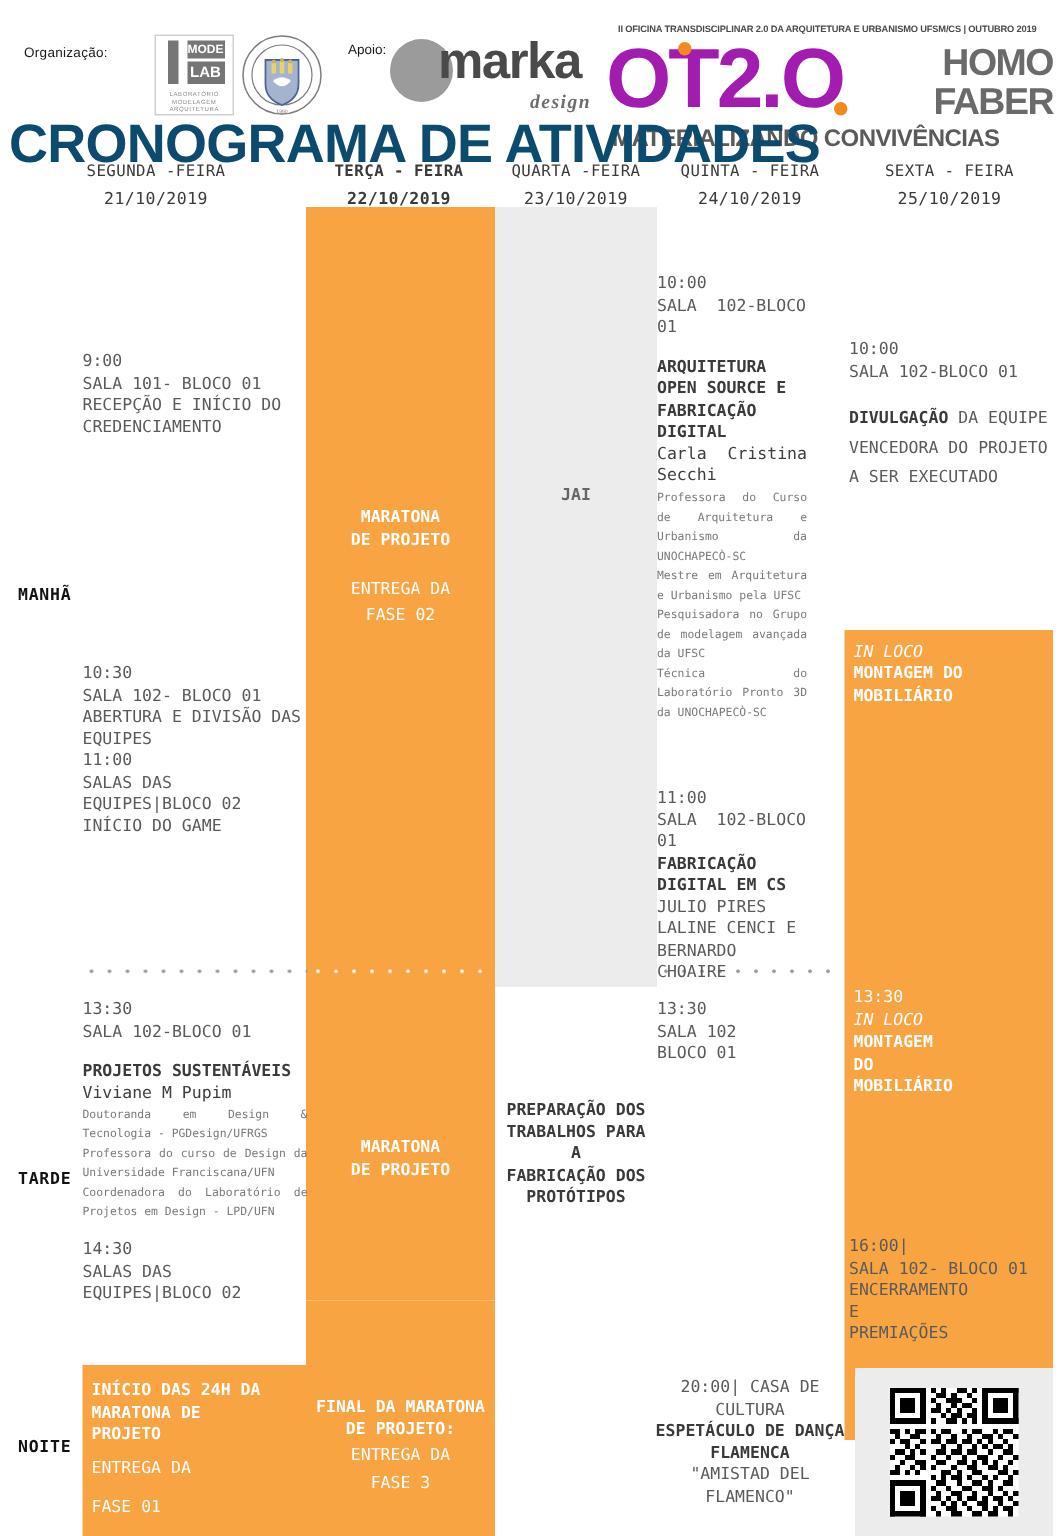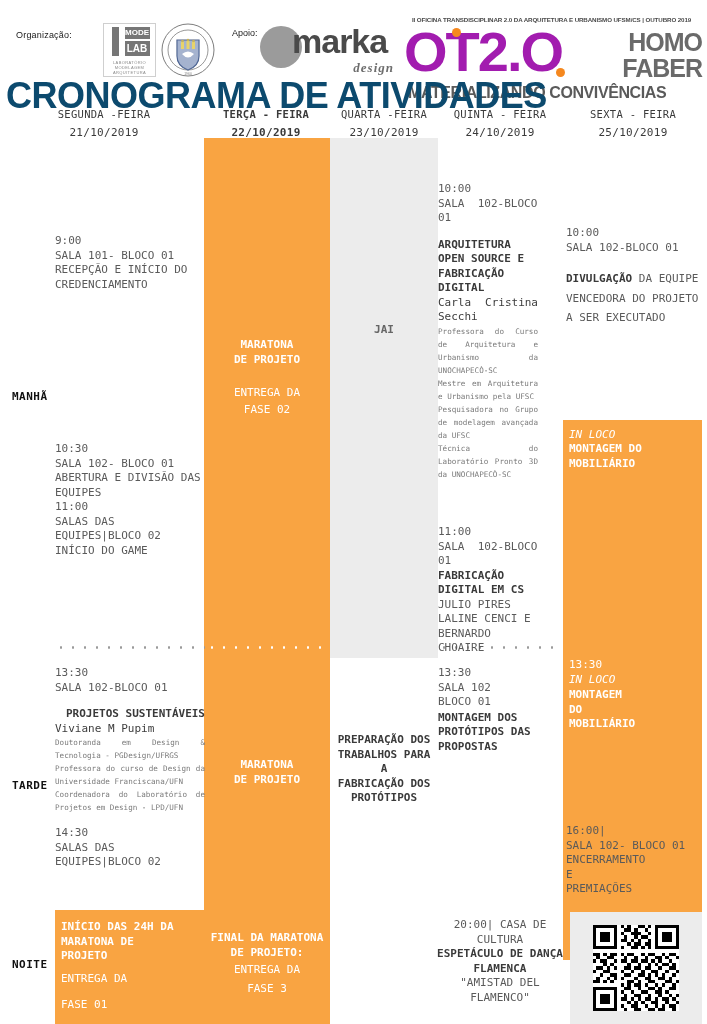--- a/index.html
+++ b/index.html
@@ -289,21 +289,21 @@
     </div>
 
     <div class="dotline" style="left:55px;top:508px;width:150px;"></div>
     <div class="dotline white" style="left:206px;top:508px;width:122px;"></div>
     <div class="dotline" style="left:438px;top:508px;width:124px;"></div>
     <div class="dotline" style="left:562px;top:508px;width:0px;"></div>
 
     <div class="block" style="left:55px;top:528px;width:150px;">
       <div class="txt">13:30</div>
       <div class="txt">SALA 102-BLOCO 01</div>
-      <div class="txt bold" style="margin-top:12px;text-align:right;">PROJETOS SUSTENTÁVEIS</div>
+      <div class="txt bold" style="margin-top:12px;">PROJETOS SUSTENTÁVEIS</div>
       <div class="txt dark">Viviane M Pupim</div>
       <div class="txt small">Doutoranda em Design &amp; Tecnologia - PGDesign/UFRGS
 Professora do curso de Design da Universidade Franciscana/UFN
 Coordenadora do Laboratório de Projetos em Design - LPD/UFN</div>
       <div class="txt" style="margin-top:12px;">14:30</div>
       <div class="txt just" style="width:150px;">SALAS DAS
 EQUIPES|BLOCO 02</div>
     </div>
 
     <div class="block orangeblock" style="left:55px;top:772px;width:149px;height:114px;">
@@ -345,23 +345,20 @@
       <div class="txt">JULIO PIRES
 LALINE CENCI E
 BERNARDO
 CHOAIRE</div>
     </div>
 
     <div class="block" style="left:438px;top:528px;width:110px;">
       <div class="txt">13:30</div>
       <div class="txt">SALA 102
 BLOCO 01</div>
-      <div class="txt bold" style="margin-top:1px;">MONTAGEM DOS
-PROTÓTIPOS DAS
-PROPOSTAS</div>
     </div>
 
     <div class="block" style="left:430px;top:780px;width:140px;">
       <div class="txt center">20:00| CASA DE
 CULTURA</div>
       <div class="txt bold center">ESPETÁCULO DE DANÇA
 FLAMENCA</div>
       <div class="txt center">"AMISTAD DEL
 FLAMENCO"</div>
     </div>

